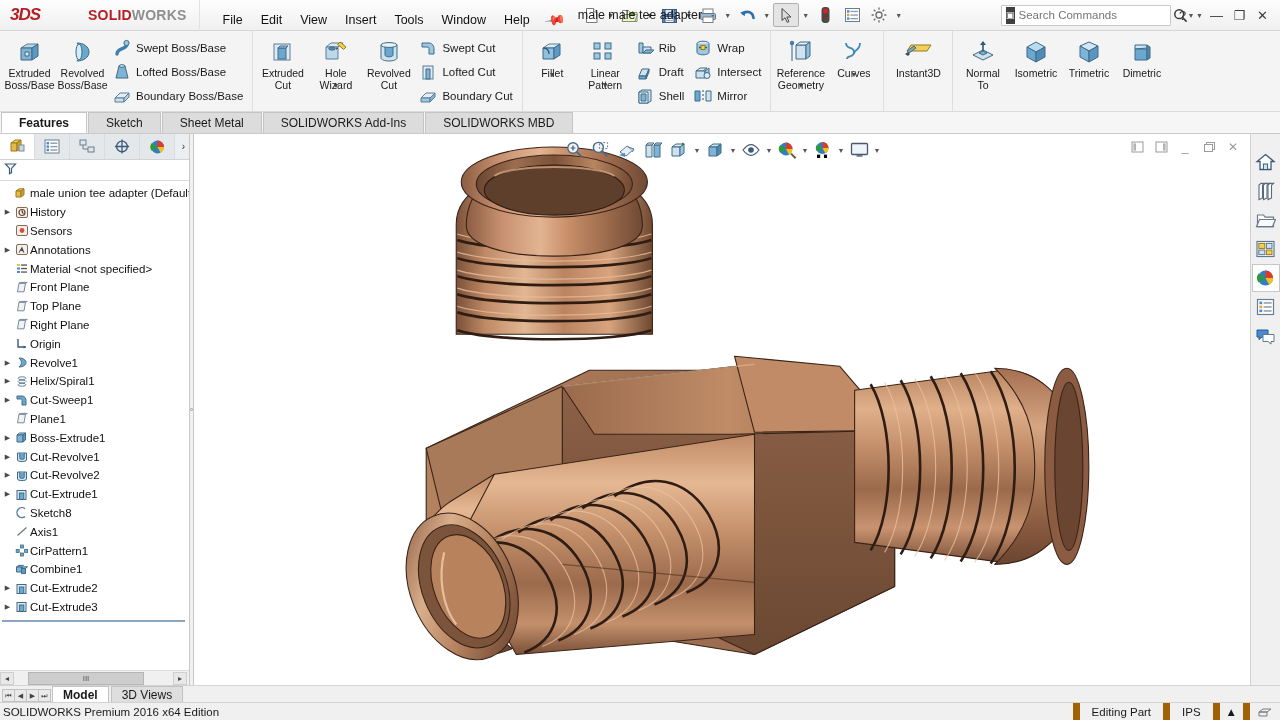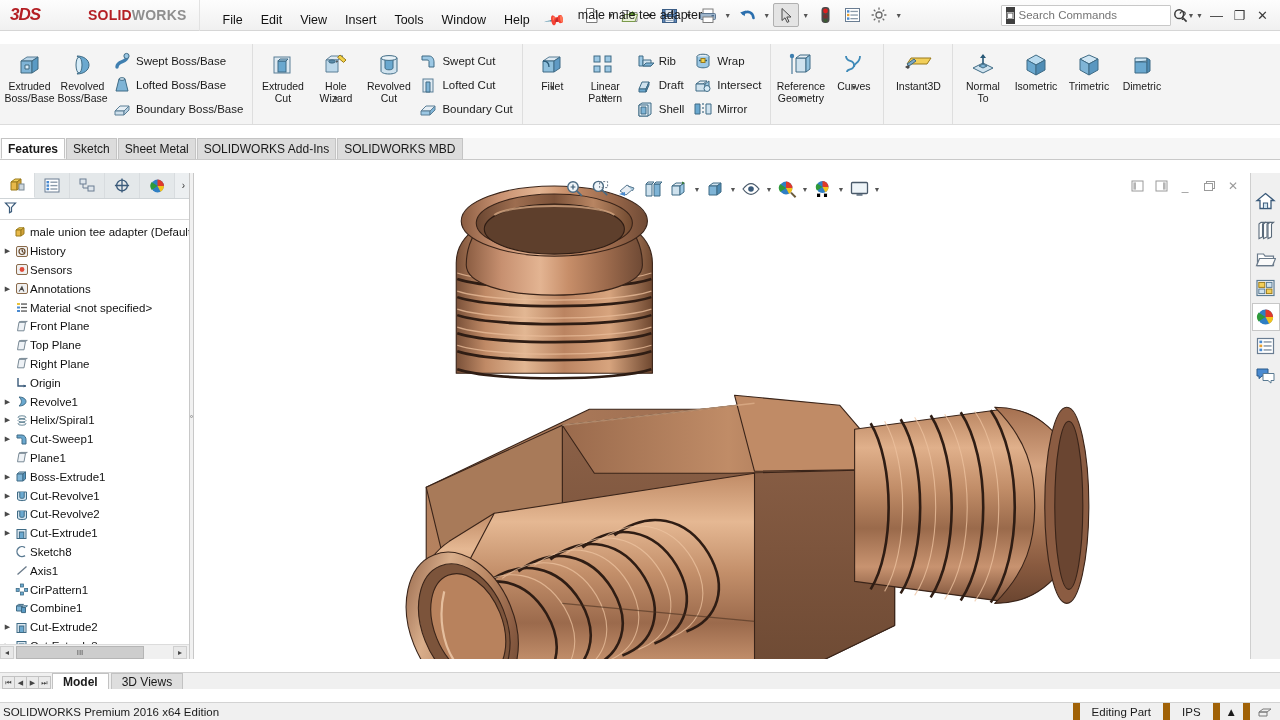--- a/index.html
+++ b/index.html
@@ -1,21 +1,21 @@
 <!DOCTYPE html>
 <html><head>
 <meta charset="utf-8">
 <style>
   * { box-sizing: border-box; margin: 0; padding: 0; }
   html, body {
     width: 1280px; height: 720px; overflow: hidden;
     font-family: "Liberation Sans", sans-serif;
     background: #fff; font-size: 12px; color: #1a1a1a;
   }
-  #app { width: 1280px; height: 720px; position: relative; display: flex; flex-direction: column; gap: 13px; }
+  #app { width: 1280px; height: 720px; position: relative; display: flex; flex-direction: column; }
 
   
   .titlebar {
     height: 31px; background: linear-gradient(#fdfdfd, #f0f0f0);
     border-bottom: 1px solid #d6d6d6; display: flex; align-items: center;
     flex: 0 0 31px; position: relative;
   }
   .logo { display: flex; align-items: center; padding: 0 12px 0 10px; height: 31px;
     border-right: 1px solid #e2e2e2; }
   .logo .ds { color: #b41f24; font-weight: bold; font-size: 17px; font-style: italic;
@@ -59,21 +59,21 @@
     margin-top: 1px; }
   .rbig .dd { font-size: 7px; color: #444; position: absolute; bottom: 2px; }
   .rcol { display: flex; flex-direction: column; justify-content: flex-start; padding-top: 2px; }
   .rsmall { display: flex; align-items: center; height: 24px; padding: 0 6px 0 2px; }
   .rsmall .ic { width: 22px; display: flex; align-items: center; justify-content: center; }
   .rsmall .lbl { font-size: 11.5px; color: #1a1a1a; margin-left: 3px; white-space: nowrap; }
 
   
   .cmdtabs { flex: 0 0 22px; height: 22px; background: #f6f6f6; display: flex;
     align-items: flex-end; border-bottom: 1px solid #c9c9c9; position: relative; }
-  .ctab { height: 21px; padding: 0 6px; display: flex; align-items: center;
+  .ctab { height: 21px; padding: 0 17px; display: flex; align-items: center;
     font-size: 12px; background: #dcdcdc; border: 1px solid #c4c4c4; border-bottom: 0;
     margin-right: 1px; color: #1a1a1a; }
   .ctab.active { background: #fff; font-weight: bold; border-bottom: 1px solid #fff;
     position: relative; z-index: 2; }
   .ctab:first-child { margin-left: 1px; }
 
   
   .main { flex: 1; display: flex; position: relative; background: #fff; min-height: 0; }
 
   
@@ -872,21 +872,21 @@
                 <rect x="4.4" y="5" width="4.4" height="6.5" fill="#6aa8cf" stroke="#3f6b85"></rect>
               </svg>
             </span>
           <span class="tlbl">Cut-Extrude3</span>
         </div>
         <div class="tree-div"></div>
       </div>
 
       <div class="fm-hscroll">
         <div class="fm-arrow">◂</div>
-        <div class="fm-thumb" style="width:128px;margin-left:2px">III</div>
+        <div class="fm-thumb" style="width:116px;margin-left:14px">III</div>
         <div class="fm-arrow" style="margin-left:auto;margin-right:2px">▸</div>
       </div>
     </div>
 
     <div class="splitter">
       <span class="dot"></span>
     </div>
 
     <div class="graphics">
 

